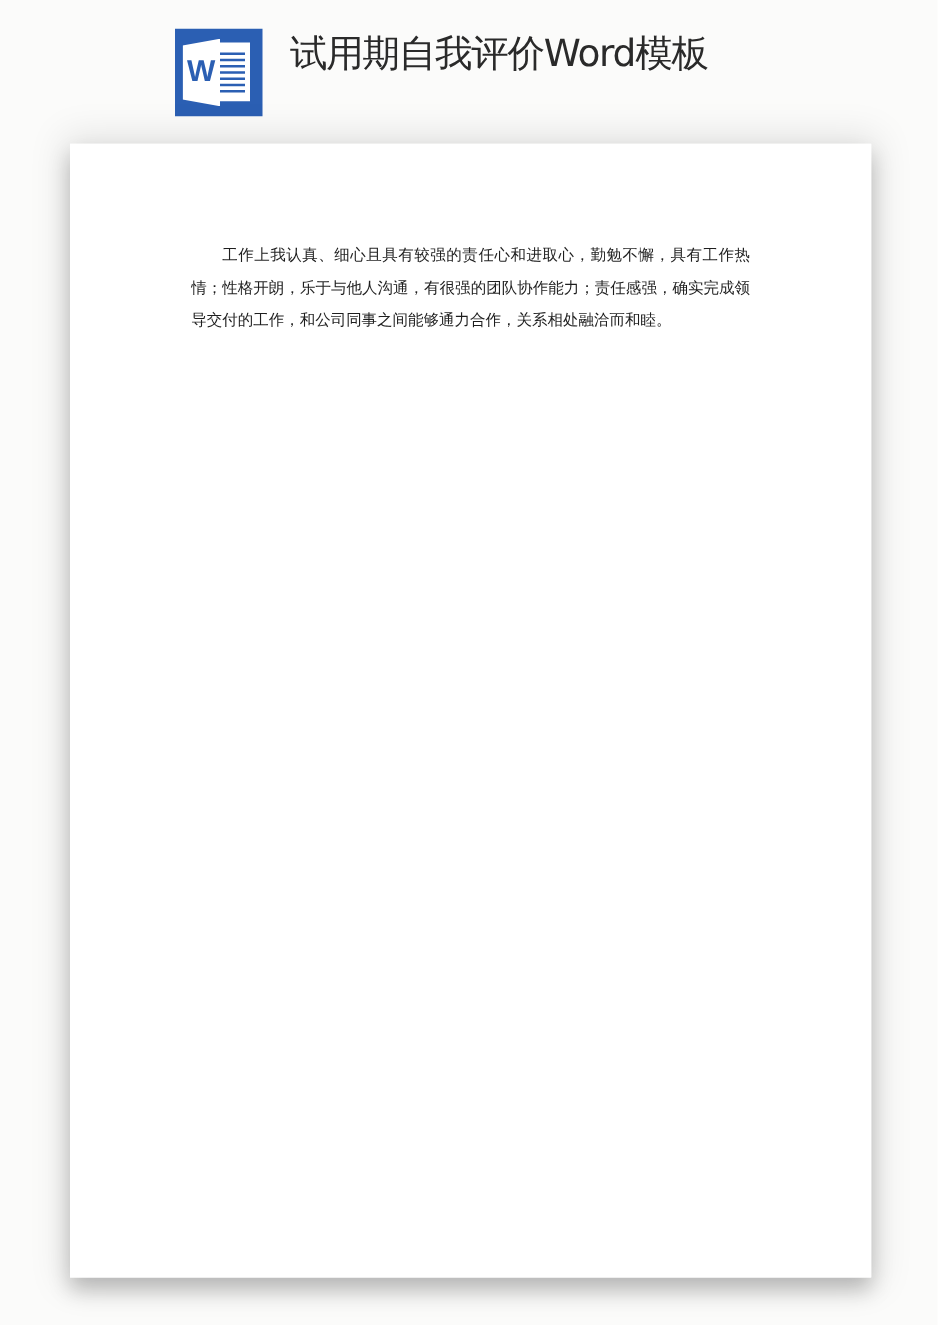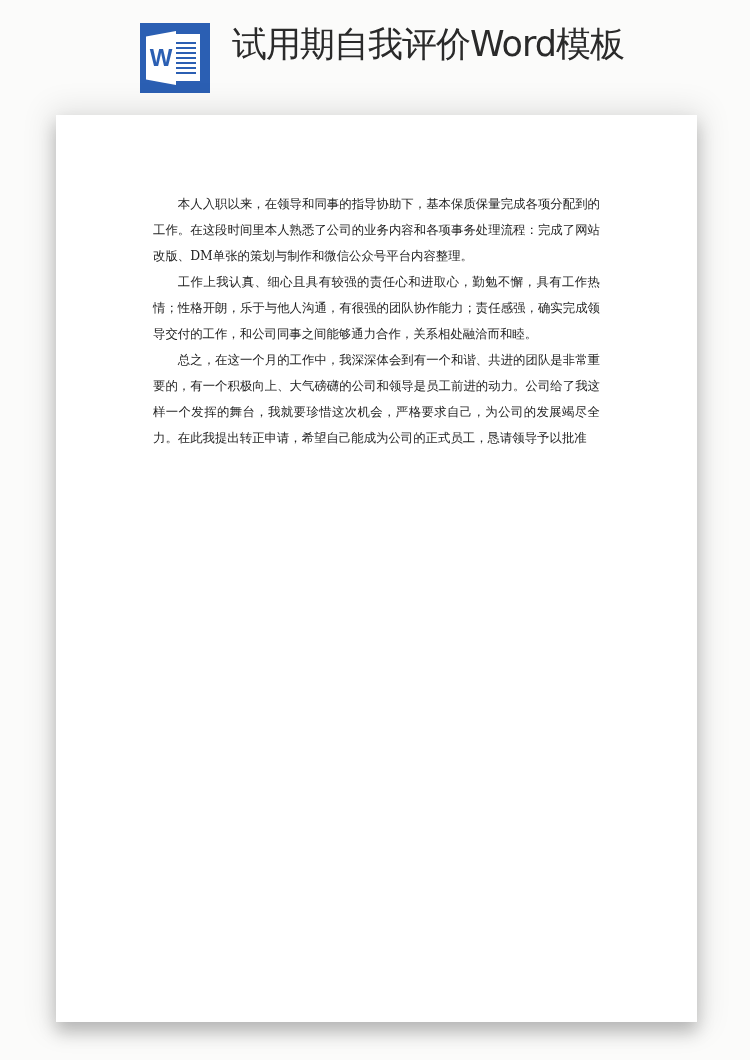--- a/index.html
+++ b/index.html
@@ -62,21 +62,21 @@
     font-weight: bold;
     font-size: 24px;
     line-height: 30px;
     color: #2b5fb3;
   }
   .title {
     position: absolute;
     left: 232px;
     top: 22px;
     font-family: "DejaVu Sans", sans-serif;
-    font-size: 35px;
+    font-size: 30px;
     line-height: 44px;
     color: #2a2a2a;
     letter-spacing: -1px;
     white-space: nowrap;
   }
   .subtitle {
     position: absolute;
     left: 310px;
     top: 70px;
     font-family: "DejaVu Sans Mono", monospace;
@@ -134,17 +134,15 @@
     </div>
     <div class="cover"></div>
     <div class="w-letter">W</div>
   </div>
   <div class="title">试用期自我评价Word模板</div>
 </div>
 
 <div class="page-shadow"></div>
 <div class="page">
   <div class="body-text">
-    <p>本人入职以来，在领导和同事的指导协助下，基本保质保量完成各项分配到的工作。在这段时间里本人熟悉了公司的业务内容和各项事务处理流程：完成了网站改版、DM单张的策划与制作和微信公众号平台内容整理。</p>
     <p>工作上我认真、细心且具有较强的责任心和进取心，勤勉不懈，具有工作热情；性格开朗，乐于与他人沟通，有很强的团队协作能力；责任感强，确实完成领导交付的工作，和公司同事之间能够通力合作，关系相处融洽而和睦。</p>
-    <p>总之，在这一个月的工作中，我深深体会到有一个和谐、共进的团队是非常重要的，有一个积极向上、大气磅礴的公司和领导是员工前进的动力。公司给了我这样一个发挥的舞台，我就要珍惜这次机会，严格要求自己，为公司的发展竭尽全力。在此我提出转正申请，希望自己能成为公司的正式员工，恳请领导予以批准</p>
   </div>
 </div>
 
 </body></html>

